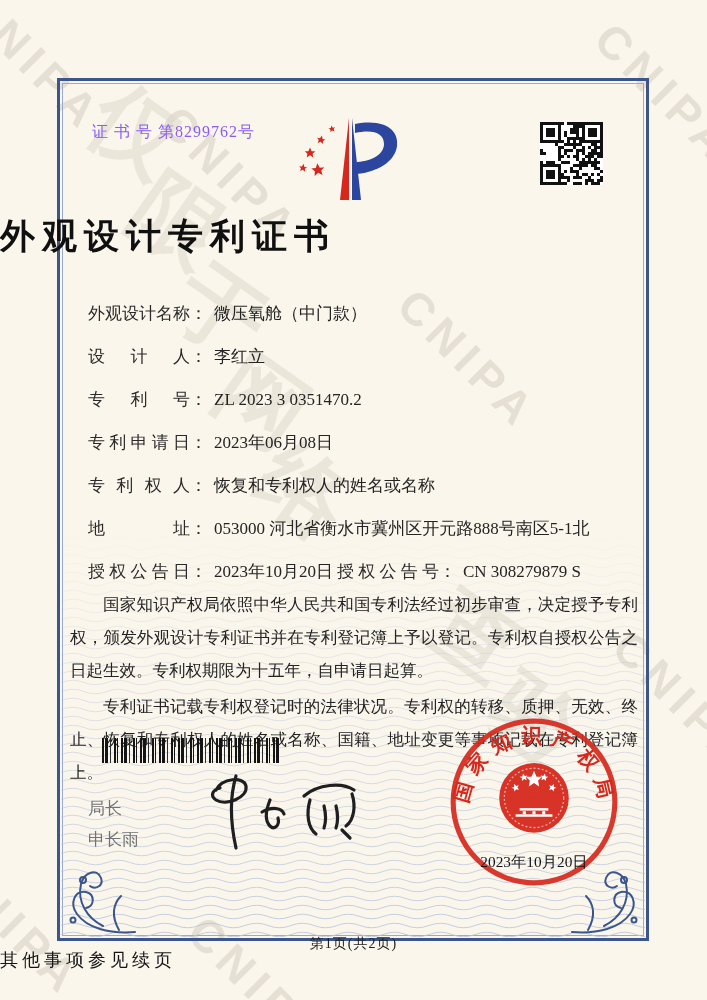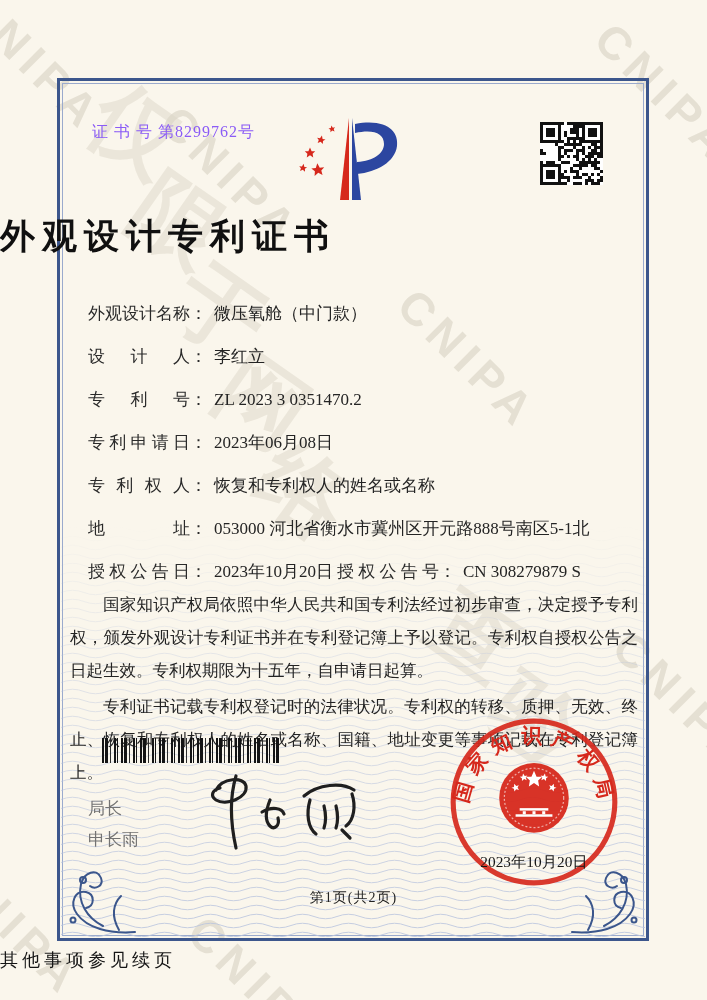--- a/index.html
+++ b/index.html
@@ -53,21 +53,21 @@
       #2d2d2d 8px 9px,rgba(0,0,0,0) 9px 12px,
       #141414 12px 14px,rgba(0,0,0,0) 14px 15px,
       #141414 15px 16px,rgba(0,0,0,0) 16px 19px);}
   
   .officer{position:absolute;left:88px;top:793px;z-index:2;line-height:31px;
     font-size:17px;color:#737373;
     font-family:"Liberation Sans","DejaVu Sans",sans-serif;}
   .signature{position:absolute;left:192px;top:766px;width:190px;height:95px;z-index:2;}
   .seal{position:absolute;left:446px;top:714px;width:176px;height:176px;z-index:3;}
   
-  .pageno{position:absolute;left:0;right:0;top:889px;text-align:center;z-index:2;
+  .pageno{position:absolute;left:0;right:0;top:935px;text-align:center;z-index:2;
     font-size:14px;letter-spacing:1px;color:#222;}
   .note{position:absolute;left:0;right:0;top:948px;z-index:2;
     font-size:18px;letter-spacing:4px;color:#151515;}
   .flourish{position:absolute;width:80px;height:80px;z-index:2;}
   .defs-hidden{position:absolute;width:0;height:0;overflow:hidden;}
 </style>
 </head>
 <body>
 
 <svg class="defs-hidden" aria-hidden="true">

